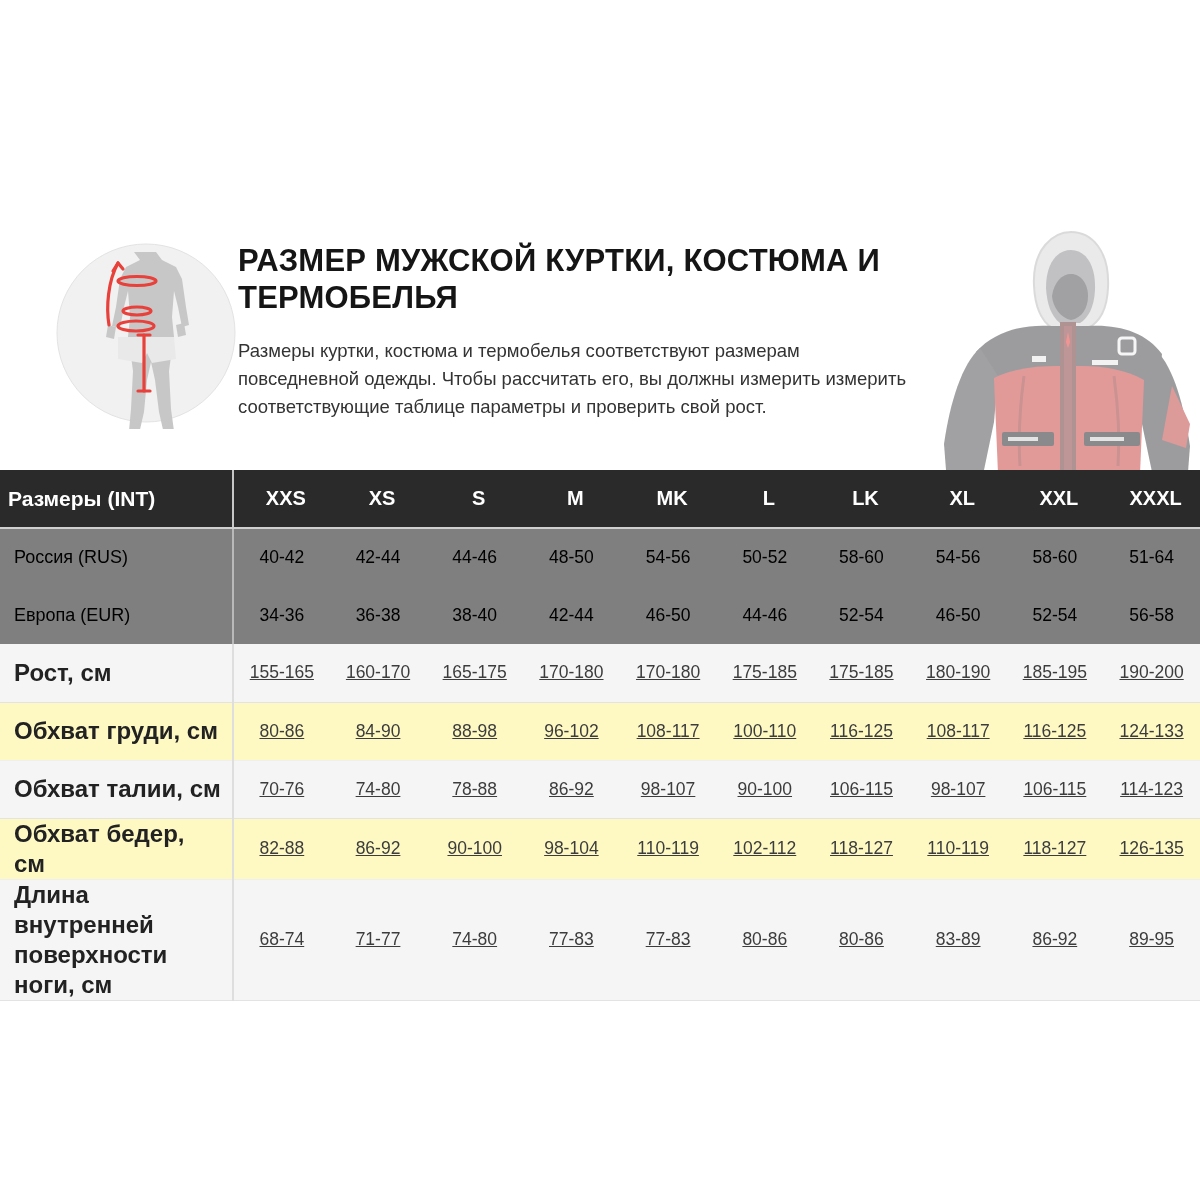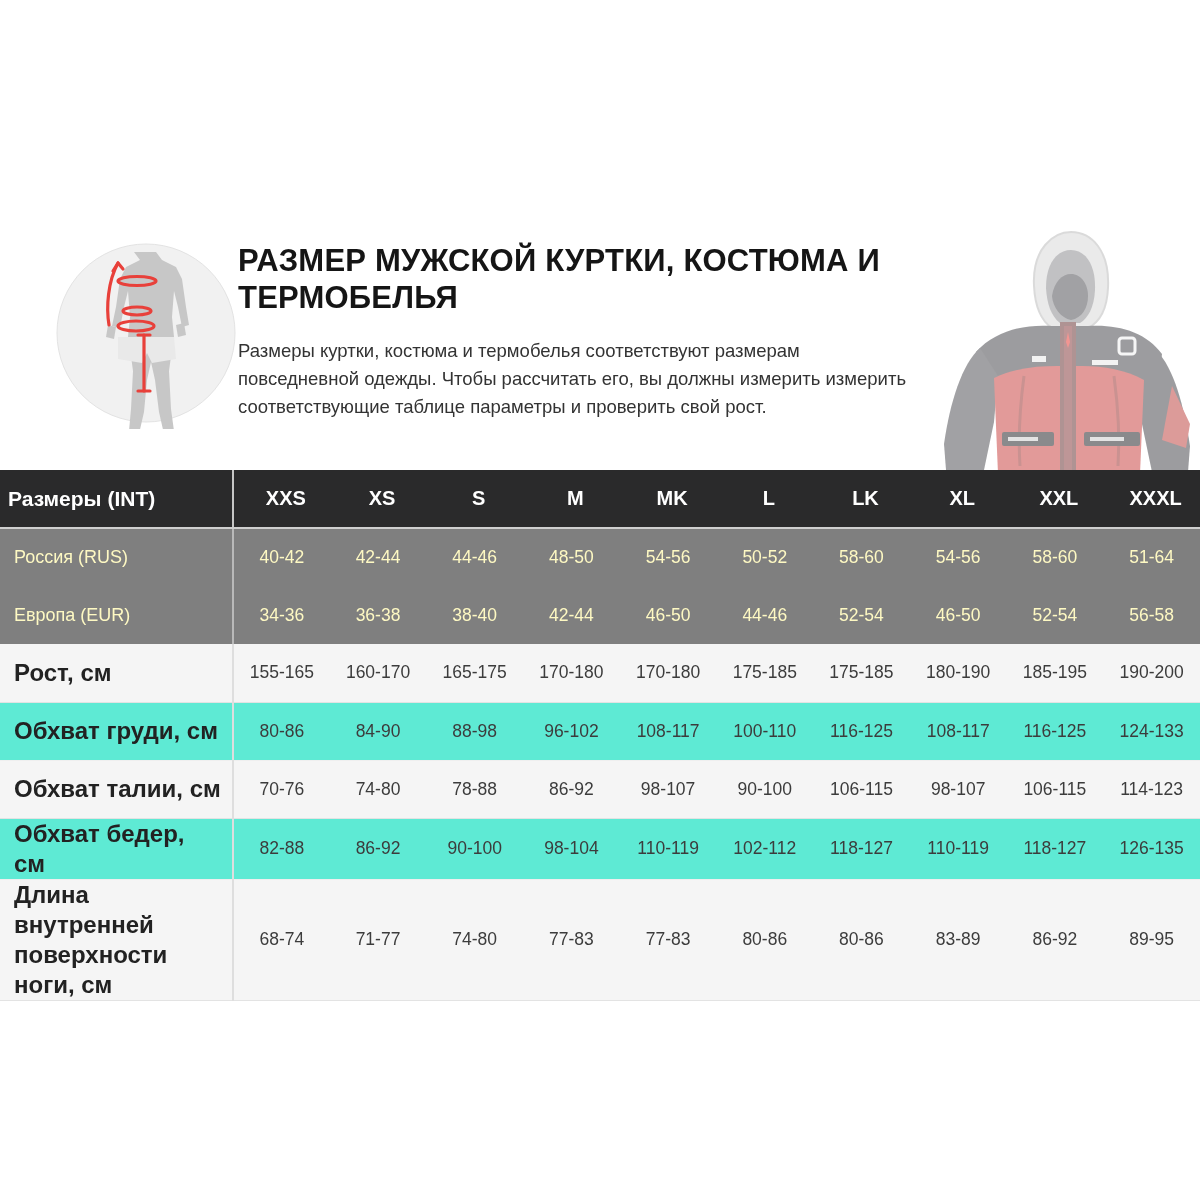--- a/index.html
+++ b/index.html
@@ -20,25 +20,25 @@
   
   .size-table-wrap { position:absolute; left:0; top:470px; width:1200px; z-index:3; }
   table.size-table { width:100%; border-collapse:collapse; table-layout:fixed; }
   .size-table col.c-label { width:233px; }
   .size-table th, .size-table td { height:58px; vertical-align:middle; font-size:17.5px; }
   .size-table thead th { background:#2a2a2b; color:#fff; font-weight:bold; font-size:20px;
                          border-bottom:2px solid #cfcfcf;padding-left:8px; }
   .size-table thead th.first-col { text-align:left; font-size:21px; }
   .size-table td, .size-table thead th { text-align:center; }
   .size-table tbody th.first-col { text-align:left; padding-left:14px; padding-right:10px; }
-  tr.row-gray  { background:#7f7f7f; color:#fef9c3;margin-top:10px; }
+  tr.row-gray  { background:#7f7f7f; color:#000000;margin-top:10px; }
   tr.row-gray th.first-col { font-weight:normal; font-size:18px; }
   tr.row-light { background:#f5f5f5; border-bottom:1px solid #e3e3e3; }
-  tr.row-white { background:#5eead4; border-bottom:1px solid #efefef; }
-  tr.row-light td, tr.row-white td { color:#3c3c3c; }
+  tr.row-white { background:#fef9c3; border-bottom:1px solid #efefef; }
+  tr.row-light td, tr.row-white td { color:#3c3c3c;text-decoration:underline; }
   tr.row-light th.first-col, tr.row-white th.first-col { color:#222; font-weight:bold; font-size:24px; line-height:1.25; }
   
   .size-table thead tr > *:nth-child(2) { border-left:2px solid #c6c6c6; }
   tr.row-gray  > *:nth-child(2) { border-left:2px solid #b9b9b9; }
   tr.row-light > *:nth-child(2), tr.row-white > *:nth-child(2) { border-left:2px solid #dedede; }
 </style>
 </head>
 <body>
 
 <div class="page">

